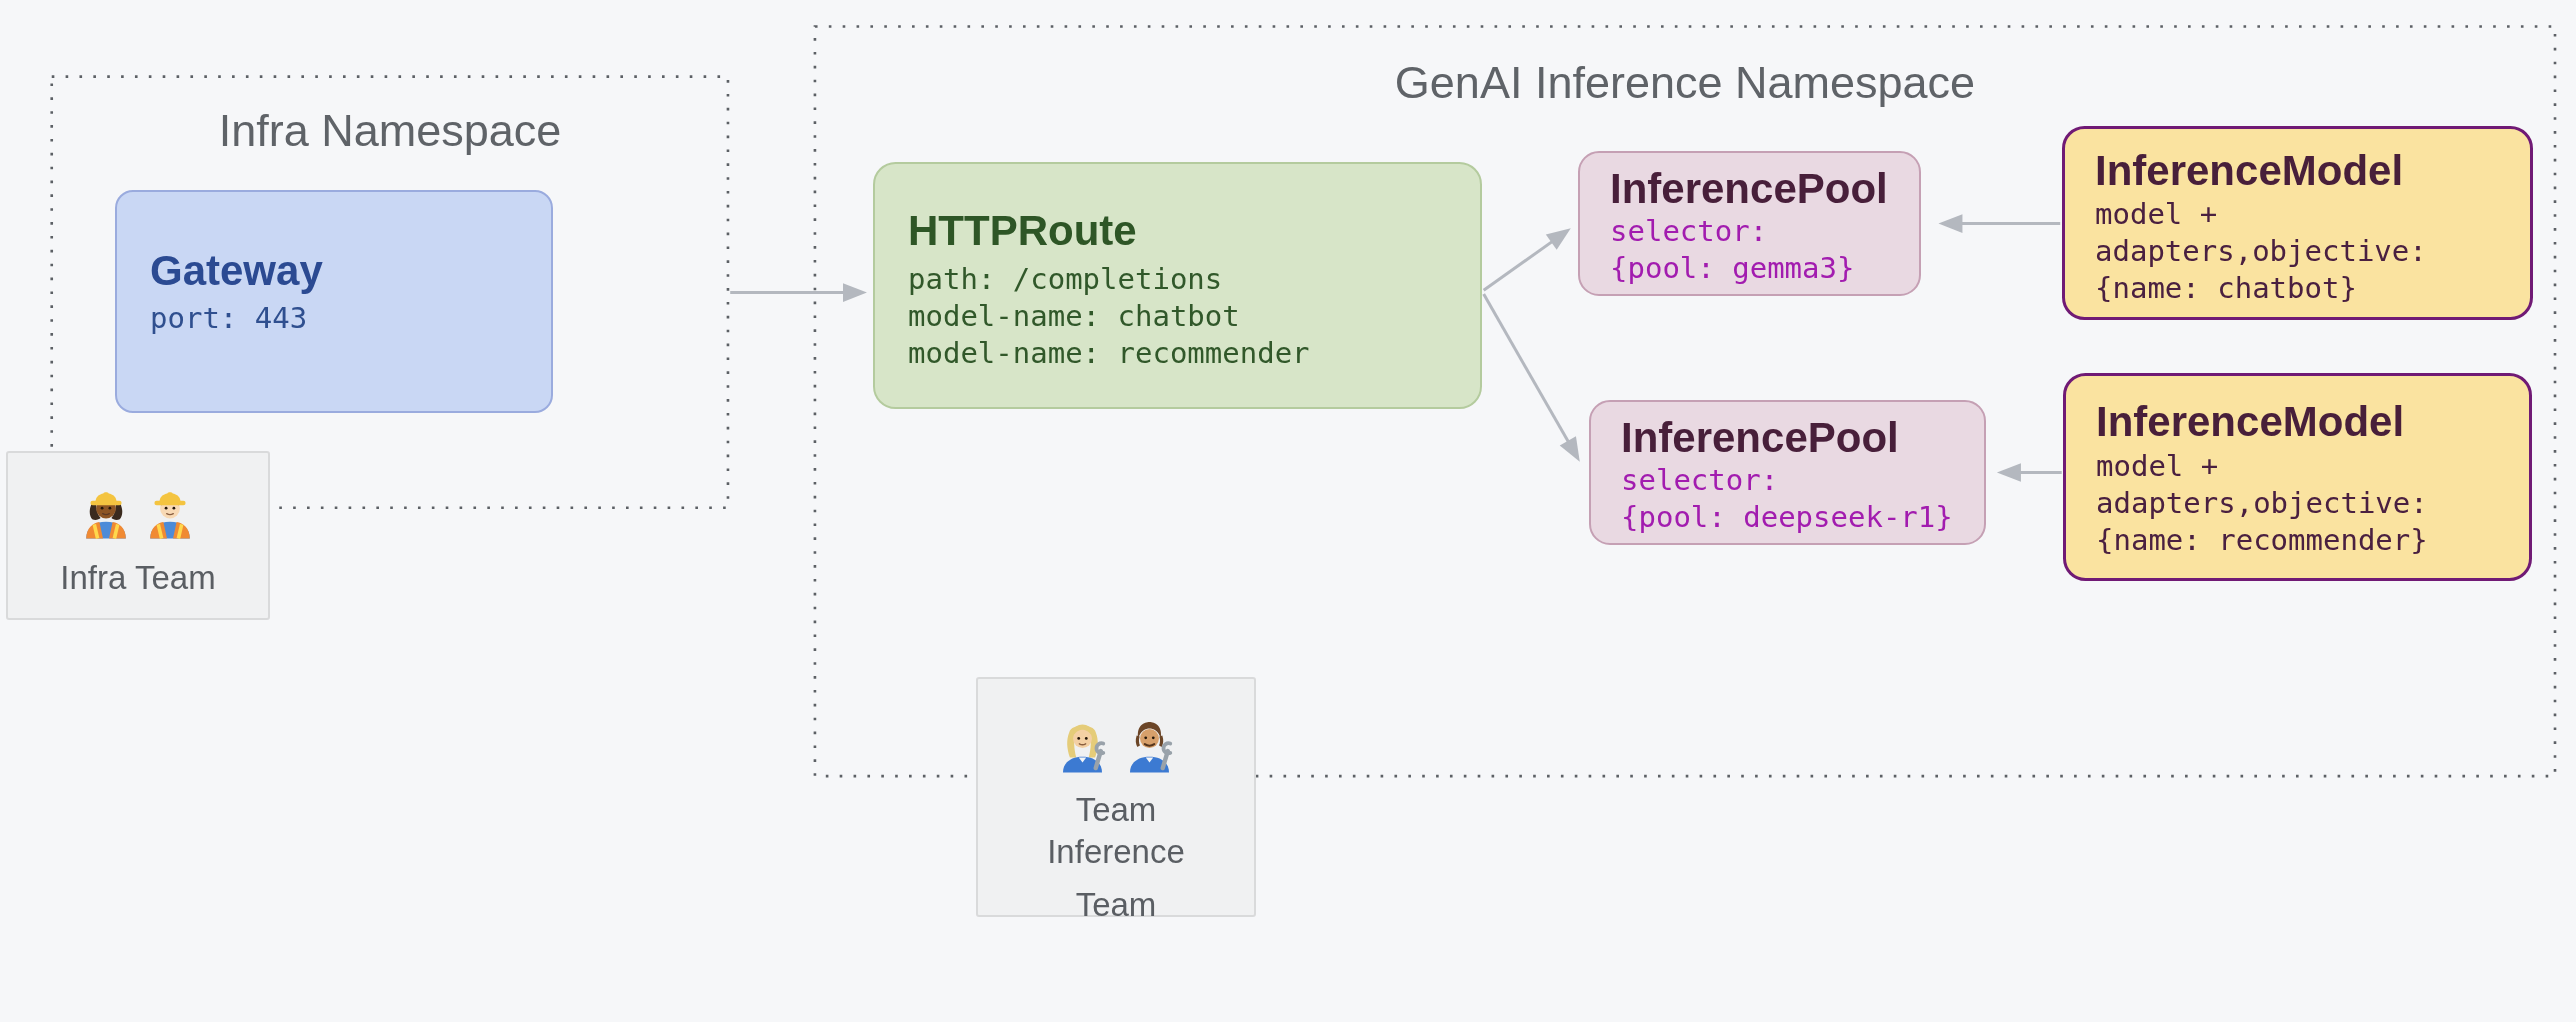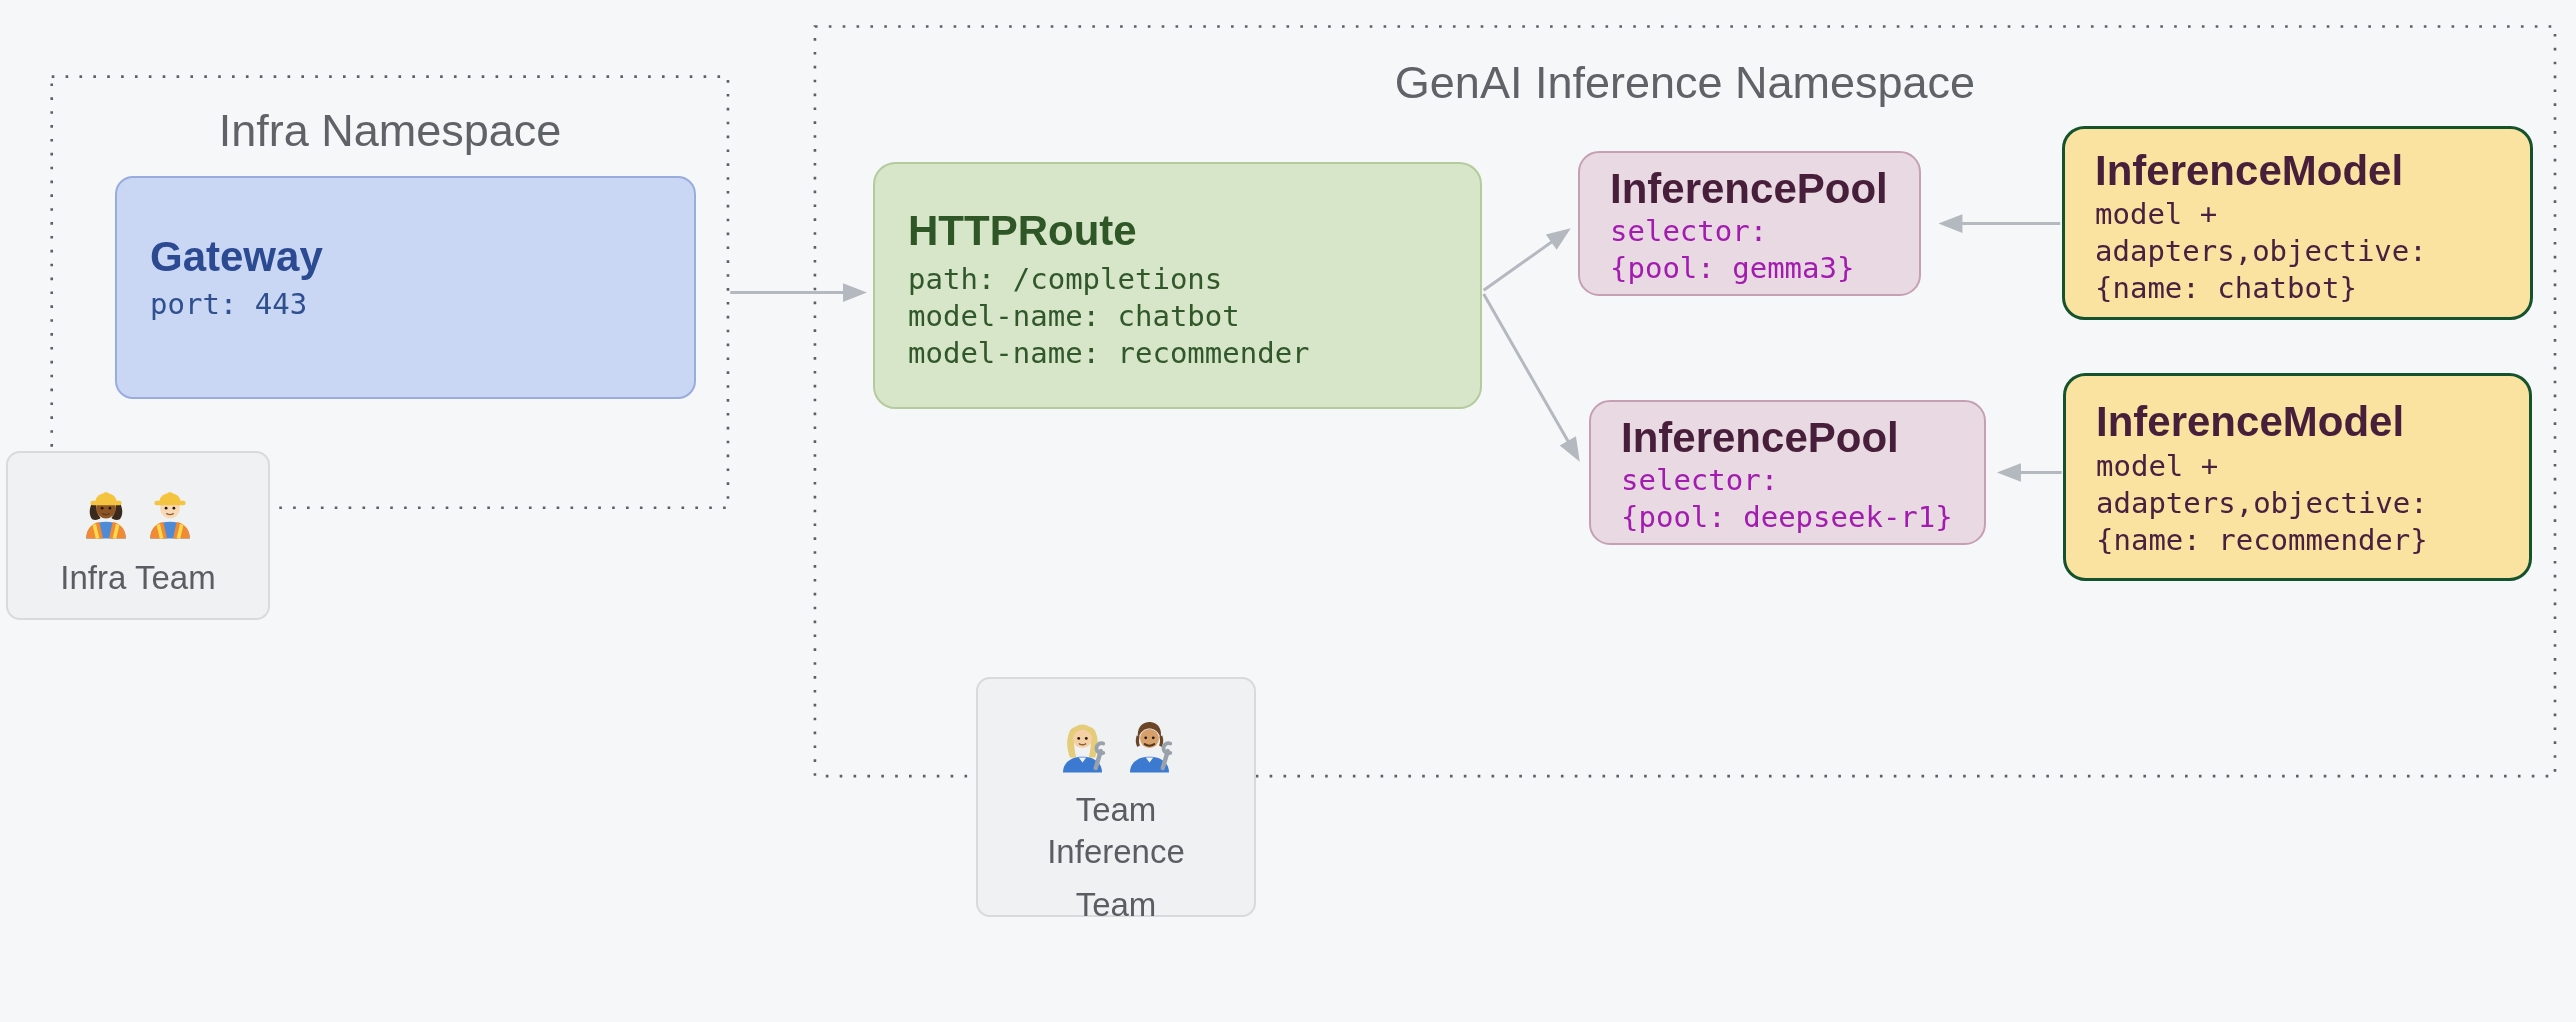--- a/index.html
+++ b/index.html
@@ -28,21 +28,21 @@
     font-size:42px;
     line-height:43px;
   }
   .code-line{
     font-family:"DejaVu Sans Mono", monospace;
     font-size:29px;
     line-height:37px;
     white-space:pre;
   }
   .gateway-box{
-    left:115px;top:176px;width:581px;height:223px;
+    left:115px;top:190px;width:438px;height:223px;
     background:#c9d7f4;border:2.2px solid #9aabde;border-radius:18px;
     padding:57px 0 8px 33px;
   }
   .gateway-box .node-title{color:#2b4a92;margin-bottom:7.5px;}
   .gateway-box .code-line{color:#2f4f8f;}
   .httproute-box{
     left:873px;top:162px;width:609px;height:247px;
     background:#d7e5c8;border:2.2px solid #b4cb9e;border-radius:22.5px;
     padding:45px 0 0 33px;
   }
@@ -50,31 +50,31 @@
   .httproute-box .code-line{color:#31582a;}
   .pool-box{
     background:#e9d9e2;border:2.2px solid #c5a0b4;border-radius:21px;
     padding:13.5px 0 0 30px;
   }
   .pool-box .node-title{color:#481f3a;margin-bottom:3px;}
   .pool-box .code-line{color:#a21caf;}
   .pool-box.pool-1{left:1578px;top:151px;width:343px;height:145px;}
   .pool-box.pool-2{left:1589px;top:400px;width:397px;height:145px;}
   .model-box{
-    background:#fae3a0;border:3px solid #14532d;border-radius:22.5px;
+    background:#fae3a0;border:3px solid #701a75;border-radius:22.5px;
     padding:19.5px 0 0 30px;
   }
   .model-box .node-title{color:#481f3a;margin-bottom:4.5px;}
   .model-box .code-line{color:#4a2040;}
   .model-box.model-1{left:2062px;top:126px;width:471px;height:194px;}
   .model-box.model-2{left:2063px;top:373px;width:469px;height:208px;padding-top:24px;}
   .team-box{
     position:absolute;
     box-sizing:border-box;
-    background:#f0f1f2;border:2.2px solid #d9dadb;border-radius:14px;
+    background:#f0f1f2;border:2.2px solid #d9dadb;border-radius:3px;
     text-align:center;
   }
   .team-box.team-infra{left:6px;top:451px;width:264px;height:169px;padding-top:18px;}
   .team-box.team-genai{left:976px;top:677px;width:280px;height:240px;padding-top:22.5px;}
   .team-icons{
     display:flex;justify-content:center;align-items:flex-end;gap:4.5px;
   }
   .team-label{
     font-size:33px;line-height:42px;color:#5a5e63;margin-top:10.5px;
   }

